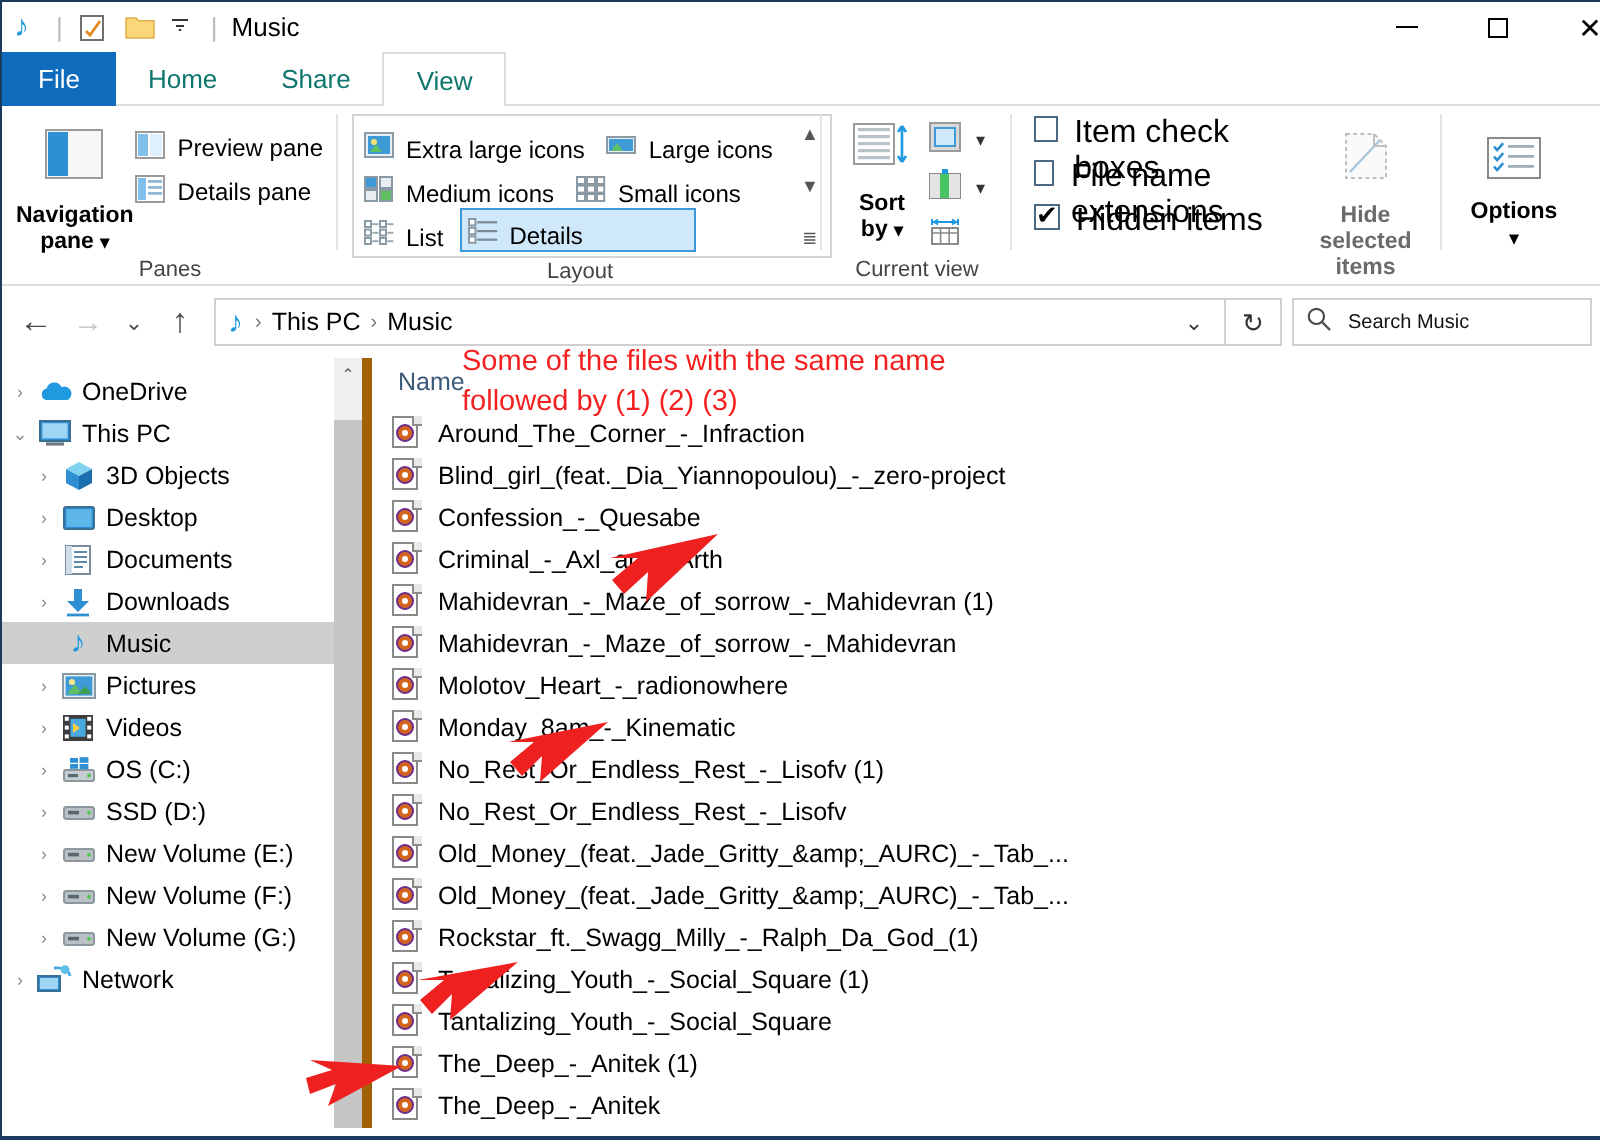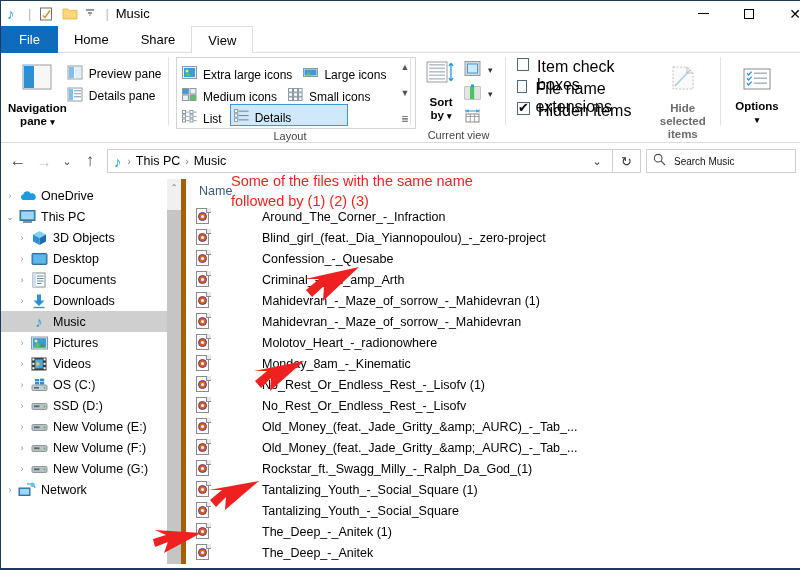--- a/index.html
+++ b/index.html
@@ -27,21 +27,21 @@
 
   .wincontrols { position:absolute; right:-18px; top:0; display:flex; }
   .wc { width:46px; height:25px; display:flex; align-items:center; justify-content:center; }
   .wc-min { width:11px; height:1px; background:#000; }
   .wc-max { width:10px; height:10px; border:1.4px solid #000; }
   .wc-close { font-size:14px; color:#000; line-height:1; }
 
   
   .tabstrip { height:27px; background:#fff; display:flex; align-items:flex-end; position:relative; }
   .tabstrip:after{ content:""; position:absolute; left:0; right:0; bottom:0; height:1px; background:#dcdcdc; }
-  .tab { height:27px; padding:0 16px; display:flex; align-items:center; font-size:13px; color:#000000; position:relative; z-index:2;}
+  .tab { height:27px; padding:0 16px; display:flex; align-items:center; font-size:13px; color:#0f766e; position:relative; z-index:2;}
   .tab.file { background:#0f6cbd; color:#fff; padding:0 18px; height:27px; }
   .tab.active { background:#fff; border-left:1px solid #dcdcdc; border-right:1px solid #dcdcdc; border-top:1px solid #dcdcdc; }
 
   
   .ribbon { height:90px; background:#fff; border-bottom:1px solid #dcdcdc; display:flex; position:relative; }
   .rgroup { position:relative; height:90px; display:flex; flex-direction:column; }
   .rgroup:after { content:""; position:absolute; right:0; top:4px; bottom:18px; width:1px; background:#e2e2e2; }
   .rgroup.nolineno:after{ display:none; }
   .rg-body { flex:1; display:flex; align-items:flex-start; padding:5px 7px 0 7px; }
   .rg-label { height:16px; font-size:11px; color:#444; text-align:center; line-height:14px; }
@@ -85,21 +85,21 @@
   .chev { width:14px; font-size:9px; color:#8a8a8a; text-align:center; }
   .navicon { width:20px; display:flex; align-items:center; justify-content:center; margin-right:4px; }
 
   .navscroll { position:absolute; right:0; top:0; width:14px; height:385px; background:#f0f0f0; }
   .navscroll .arrow { height:16px; display:flex; align-items:center; justify-content:center; font-size:8px; color:#606060; }
   .navscroll .thumb { position:absolute; top:31px; left:0; width:14px; height:354px; background:#c5c5c5; }
 
   .filepane { flex:1; background:#fff; position:relative; border-left:5px solid #a16207; }
   .colhdr { height:24px; display:flex; align-items:center; padding-left:13px; font-size:12.5px; color:#3a5a78; }
   .filelist { padding-top:3px; }
-  .frow { height:21px; display:flex; align-items:center; padding-left:9px; font-size:12.5px; white-space:nowrap;gap:43px; }
+  .frow { height:21px; display:flex; align-items:center; padding-left:9px; font-size:12.5px; white-space:nowrap; }
   .ficon { width:17px; height:17px; margin-right:7px; flex:none; position:relative; }
 
   
   .ficon .page { position:absolute; left:1px; top:0px; width:13px; height:16px; background:#fff; border:1px solid #8a8a8a; }
   .ficon .corner { position:absolute; right:1px; top:0px; width:5px; height:5px; background:#e8e8e8; border-left:1px solid #8a8a8a; border-bottom:1px solid #8a8a8a;}
   .ficon .disc { position:absolute; left:3px; top:4px; width:9px; height:9px; border-radius:50%; background:#d4651f; border:1px solid #6b2d8c; }
   .ficon .hole { position:absolute; left:6px; top:7px; width:3px; height:3px; border-radius:50%; background:#fff; }
 
   
   .annot { position:absolute; color:#f41f1f; font-size:14.5px; line-height:20px; white-space:nowrap; }
@@ -201,20 +201,21 @@
                   <rect x="2" y="2" width="4" height="11" fill="#7fc1ea"></rect>
                   <rect x="7" y="3" width="7" height="1.4" fill="#8fb8d6"></rect>
                   <rect x="7" y="6" width="7" height="1.4" fill="#8fb8d6"></rect>
                   <rect x="7" y="9" width="7" height="1.4" fill="#8fb8d6"></rect>
                 </svg>
             </span>
             <span>Details pane</span>
           </div>
         </div>
       </div>
+      <div class="rg-label">Panes</div>
     </div>
 
     <div class="rgroup" style="width:242px;">
       <div class="rg-body" style="padding-top:4px;">
         <div class="layoutbox">
           <div class="layoutlist">
             <div class="lrow">
               <div class="litem">
                 <span class="ico">
                   <svg width="15" height="13" viewBox="0 0 15 13">

